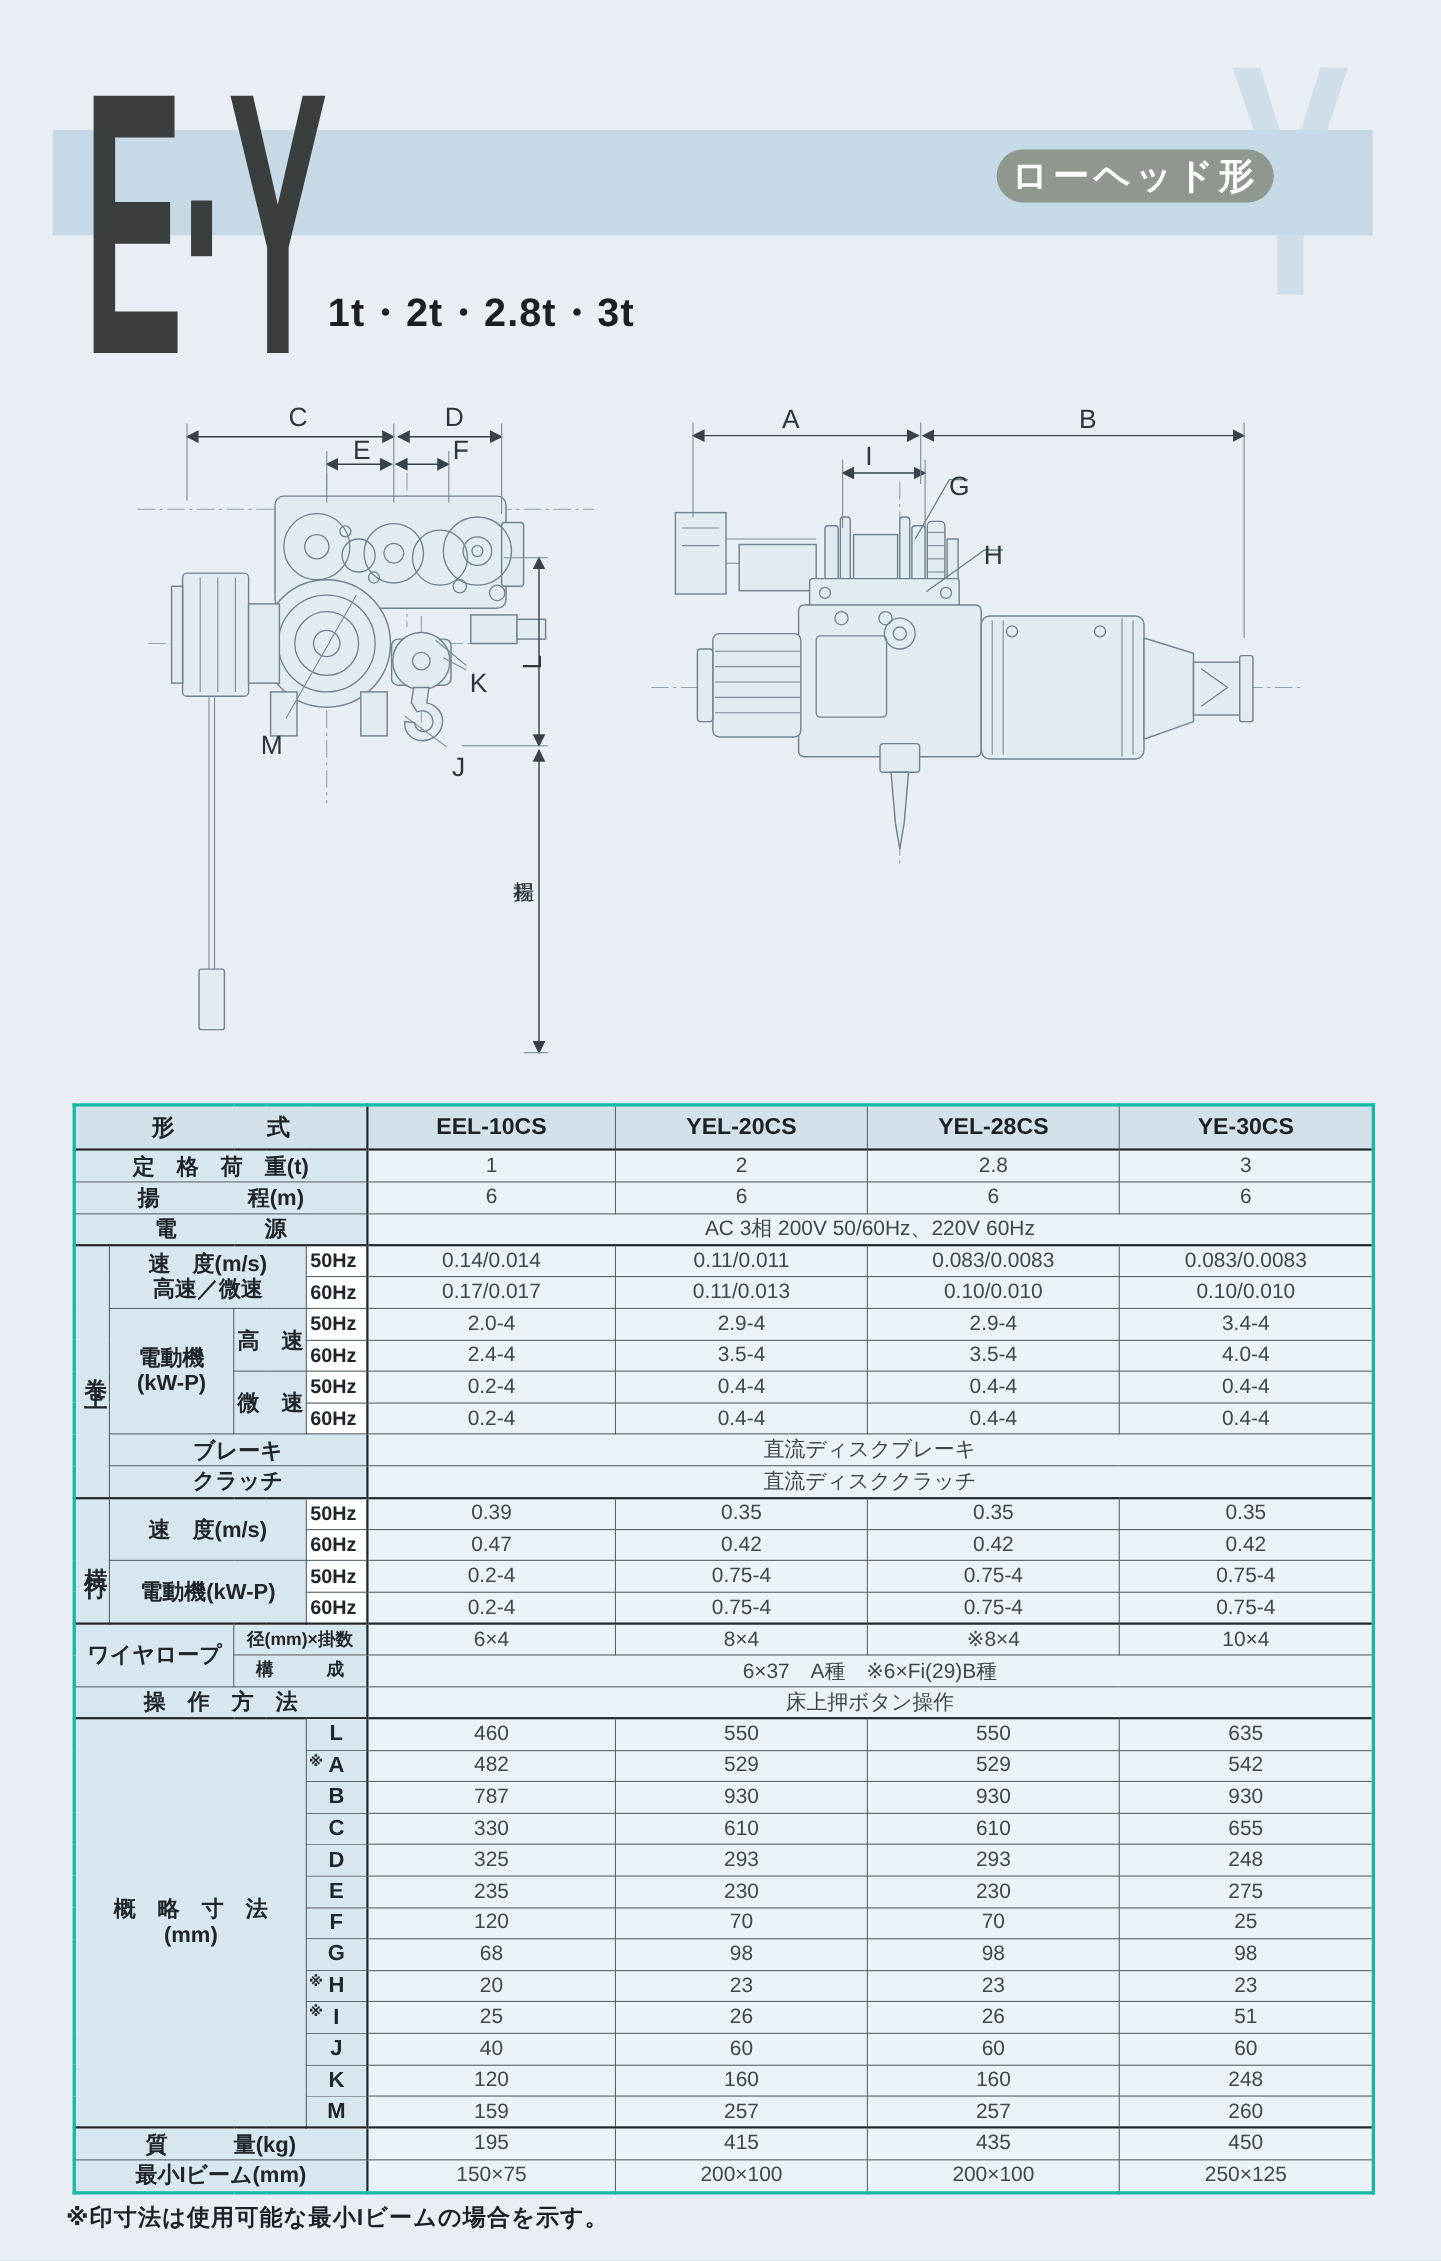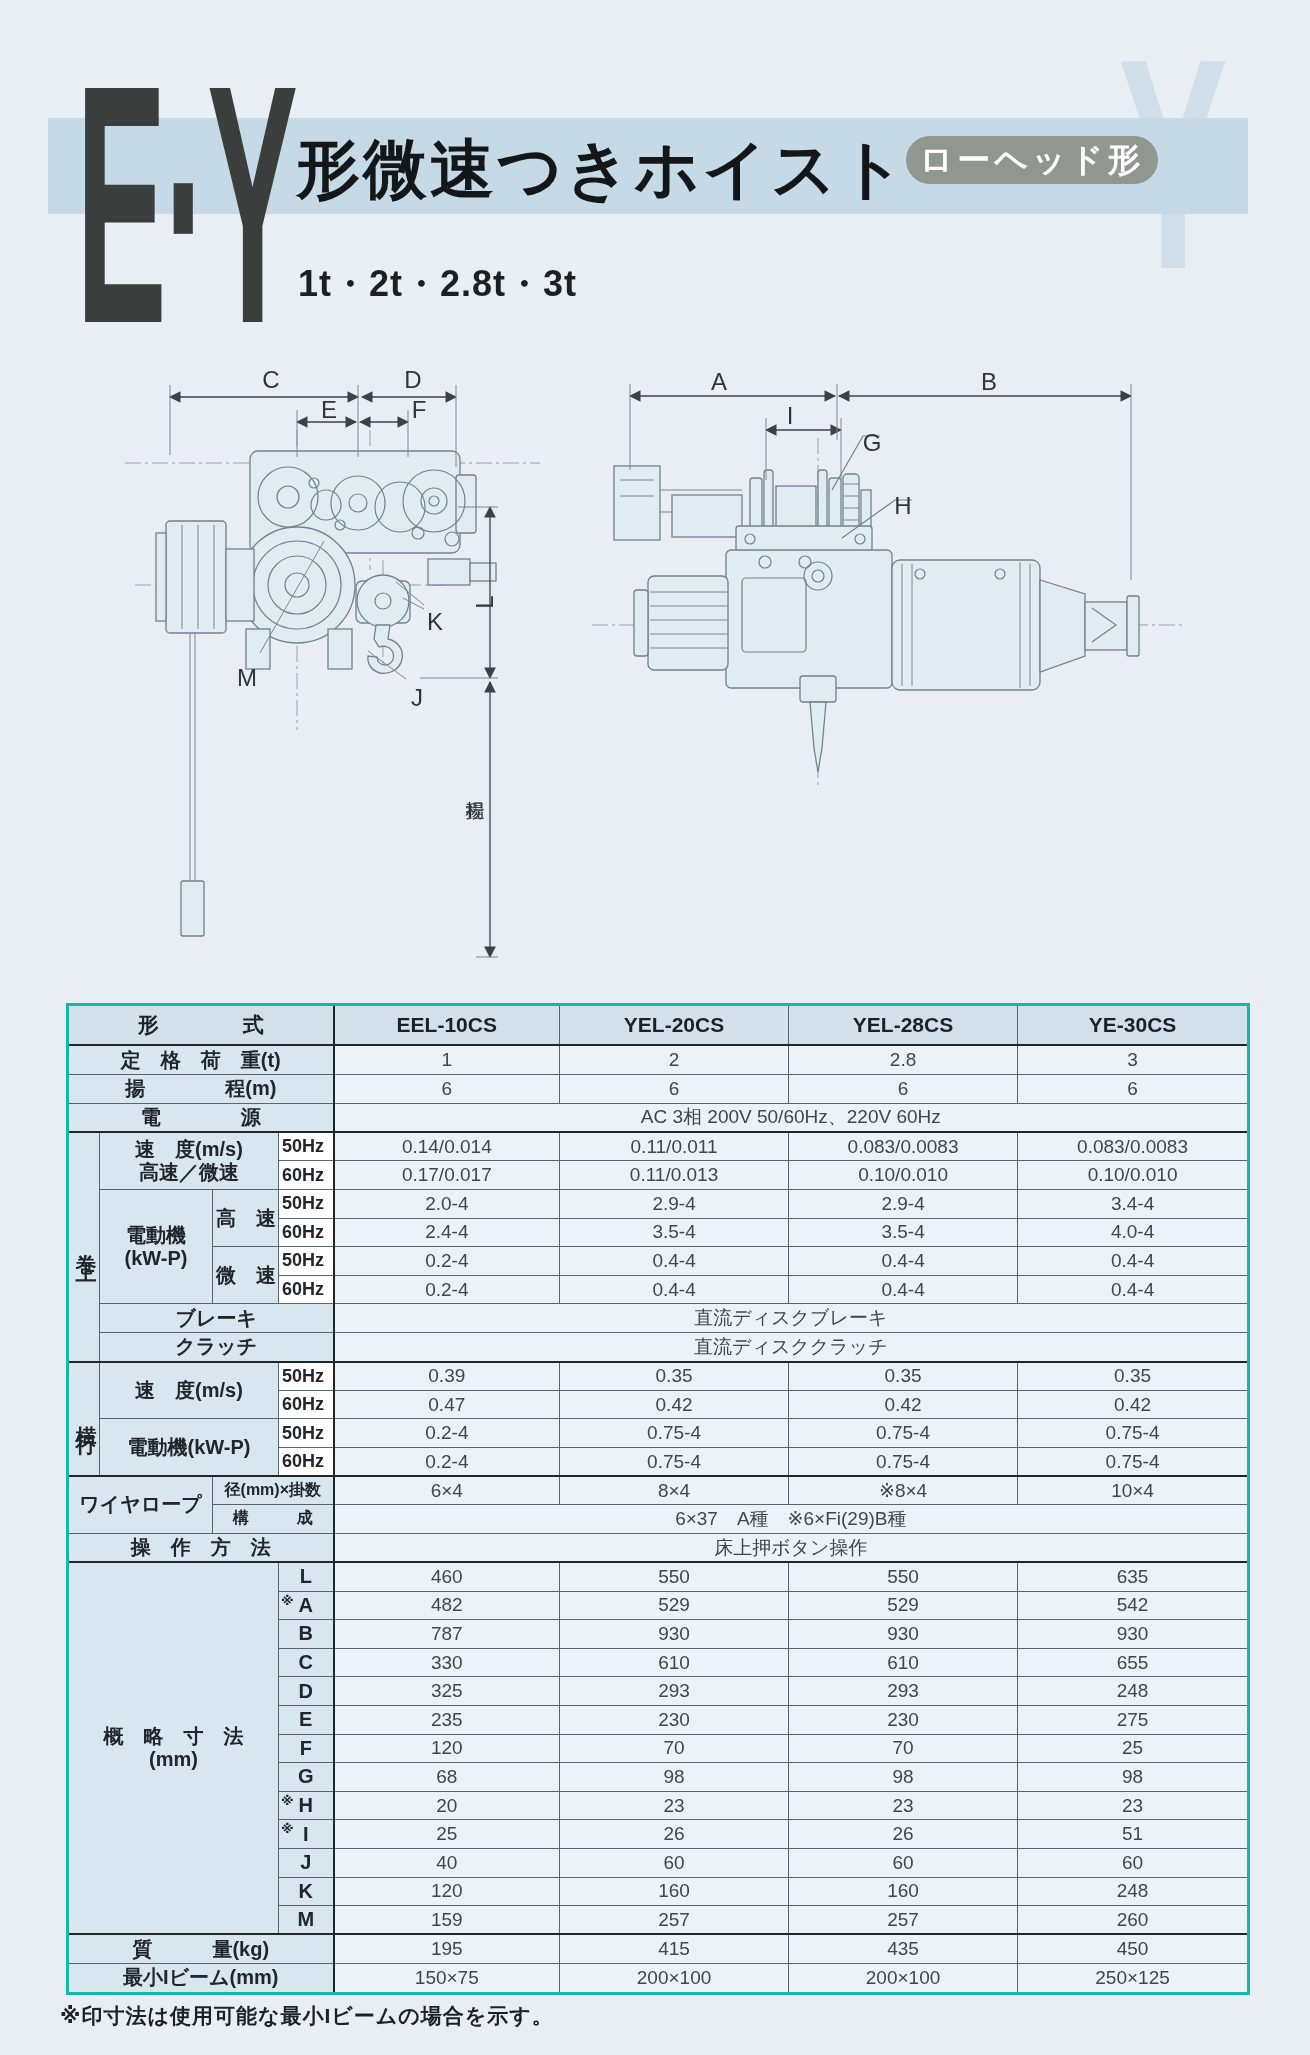--- a/index.html
+++ b/index.html
@@ -61,21 +61,20 @@
             letter-spacing:1px;}
 </style>
 </head>
 <body>
 
 <div id="page">
 
   <div class="ghost">Y</div>
   <div class="band"></div>
   <div class="logo">E·Y</div>
-  <div class="title">形微速つきホイスト</div>
   <div class="badge">ローヘッド形</div>
   <div class="caps">1t・2t・2.8t・3t</div>
 
   <svg class="drawL" width="460" height="635" viewBox="0 0 460 635">
     <defs>
       <marker id="m1" viewBox="0 0 10 10" refX="9" refY="5" markerWidth="9" markerHeight="9" orient="auto-start-reverse">
         <path d="M0,0L10,5L0,10z" fill="#39424a"></path>
       </marker>
     </defs>
 

